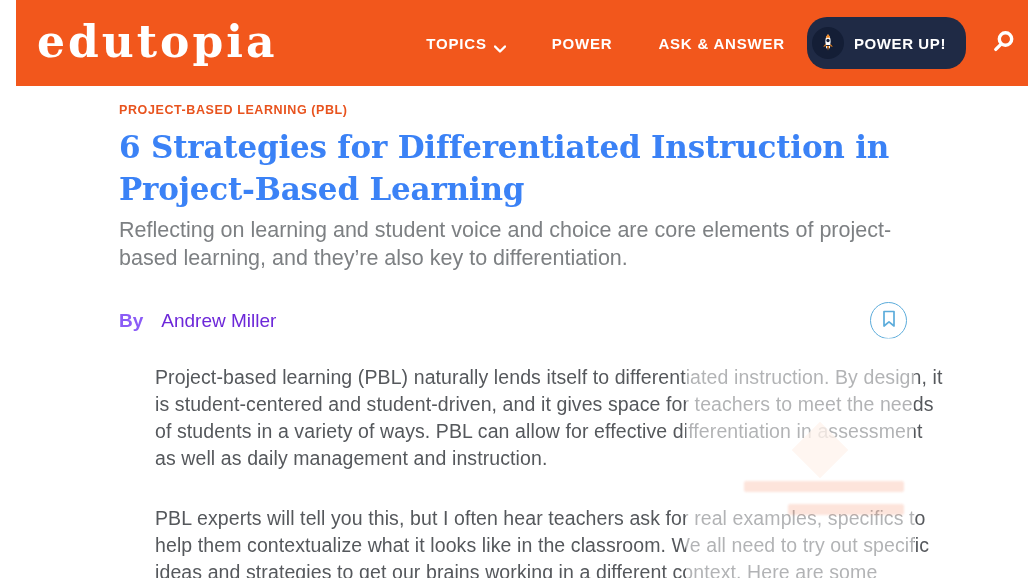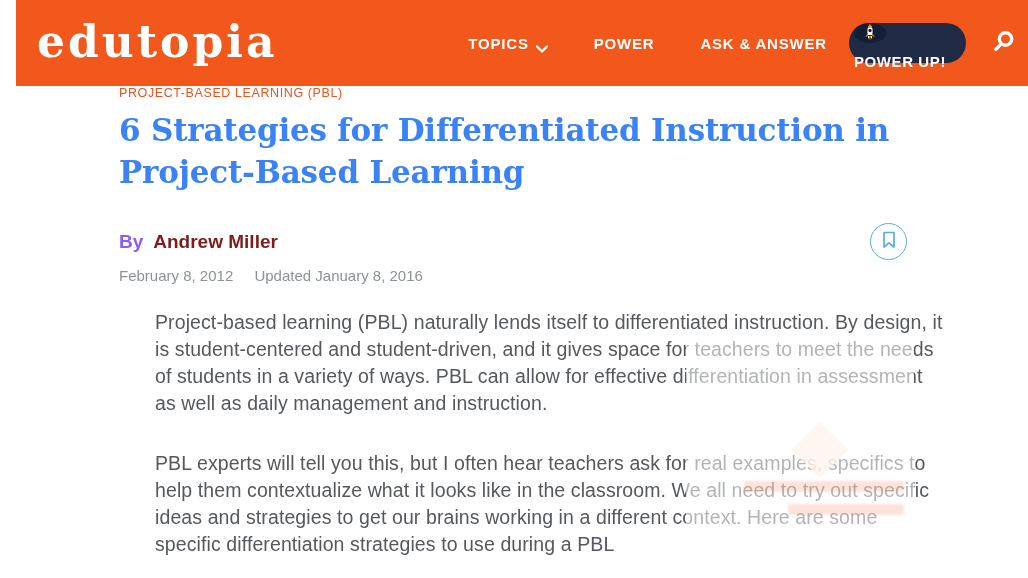--- a/index.html
+++ b/index.html
@@ -16,52 +16,52 @@
     font-size:44px; letter-spacing:3px; line-height:1; cursor:pointer;
     margin-top:-2px;
   }
   .main-nav { margin-left:auto; display:flex; gap:46px; }
   .nav-item {
     color:#fff; font-weight:700; font-size:15px; letter-spacing:0.8px;
     display:flex; align-items:center; gap:7px; cursor:pointer; white-space:nowrap;
   }
   .chev { width:12px; height:8px; display:inline-block; }
   .powerup-btn {
-    margin-left:22px; height:40px; border:none; cursor:pointer;
-    background:#1F2A45; border-radius:20px; display:flex; align-items:flex-start;
-    padding:0 20px 0 5px; gap:10px;flex-direction:column;
+    margin-left:22px; height:52px; border:none; cursor:pointer;
+    background:#1F2A45; border-radius:20px; display:flex; align-items:center;
+    padding:0 20px 0 5px; gap:10px;
   }
   .rocket-circle {
     width:32px; height:32px; border-radius:50%; background:#141E36;
     display:flex; align-items:center; justify-content:center;
   }
   .powerup-label { color:#fff; font-weight:700; font-size:15px; letter-spacing:0.6px; }
   .search-btn {
     margin-left:22px; background:none; border:none; cursor:pointer;
     width:30px; height:30px; display:flex; align-items:center; justify-content:center;
   }
 
   
   .article { position:absolute; left:119px; top:86px; width:790px; }
   .category {
-    color:#E8531E; font-weight:400; font-size:12.5px;
+    margin-top:17px; color:#E8531E; font-weight:700; font-size:12.5px;
     letter-spacing:0.6px; cursor:pointer;
   }
   .title {
     margin-top:9px; font-family:"DejaVu Serif", serif; font-weight:700;
     color:#3b82f6; font-size:31px; line-height:42px; letter-spacing:-0.2px;
     width:790px;
   }
   .dek {
     margin-top:7px; color:#7d8083; font-size:21.5px; line-height:27.5px;
     font-weight:400; width:788px;
   }
   .byline-row { margin-top:30px; display:flex; align-items:center; width:788px; }
   .byline { font-size:19px; font-weight:700; color:#8b5cf6; }
-  .author { color:#7f1d1d; text-decoration:none; font-weight:700; margin-left:10px; cursor:pointer; }
+  .author { color:#6d28d9; text-decoration:none; font-weight:400; margin-left:18px; cursor:pointer; }
   .bookmark-btn {
     margin-left:auto; width:37px; height:37px; border-radius:50%;
     border:1.5px solid #5CACDB; background:#fff; cursor:pointer;
     display:flex; align-items:center; justify-content:center;
   }
   .date-row { margin-top:7px; color:#8d9296; font-size:15px; }
   .date-updated { margin-left:17px; }
   .body-par {
     color:#55585C; font-size:19.5px; line-height:27px; width:790px;
     letter-spacing:0.1px;
@@ -131,37 +131,34 @@
       </svg>
     </span>
   </button>
 </header>
 
 <main class="article">
   <div class="category">PROJECT-BASED LEARNING (PBL)</div>
 
   <h1 class="title">6 Strategies for Differentiated Instruction in Project-Based Learning</h1>
 
+  <p class="dek">Reflecting on learning and student voice and choice are core elements of project-based learning, and they’re also key to differentiation.</p>
 
   <div class="byline-row">
     <span class="byline">By</span>
     <a class="byline author">Andrew Miller</a>
     <button class="bookmark-btn">
       <span>
         <svg width="14" height="18" viewBox="0 0 14 18">
           <path d="M2 1.5 h10 v14.5 l-5 -4.2 -5 4.2 z" fill="none" stroke="#5CACDB" stroke-width="1.7" stroke-linejoin="round"></path>
         </svg>
       </span>
     </button>
   </div>
 
-  <div class="date-row">
-    <span>February 8, 2012</span>
-    <span class="date-updated">Updated January 8, 2016</span>
-  </div>
 
   <p class="body-par par-1">Project-based learning (PBL) naturally lends itself to differentiated instruction. By design, it is student-centered and student-driven, and it gives space for teachers to meet the needs of students in a variety of ways. PBL can allow for effective differentiation in assessment as well as daily management and instruction.</p>
   <p class="body-par par-2">PBL experts will tell you this, but I often hear teachers ask for real examples, specifics to help them contextualize what it looks like in the classroom. We all need to try out specific ideas and strategies to get our brains working in a different context. Here are some specific differentiation strategies to use during a PBL</p>
 </main>
 
 <div class="fade-overlay">
   <div class="tooltip-diamond"></div>
   <div class="tooltip-ghost-line ghost-line-1"></div>
   <div class="tooltip-ghost-line ghost-line-2"></div>
 </div>

